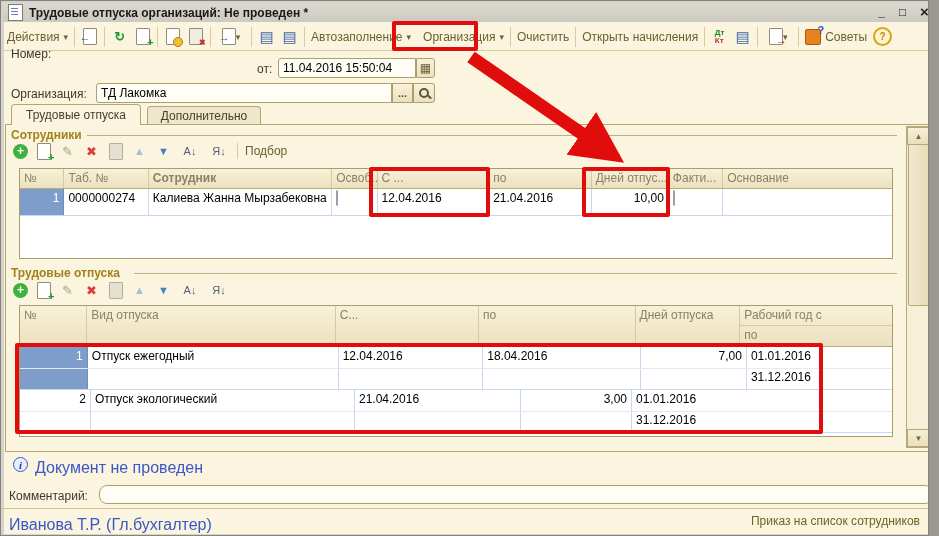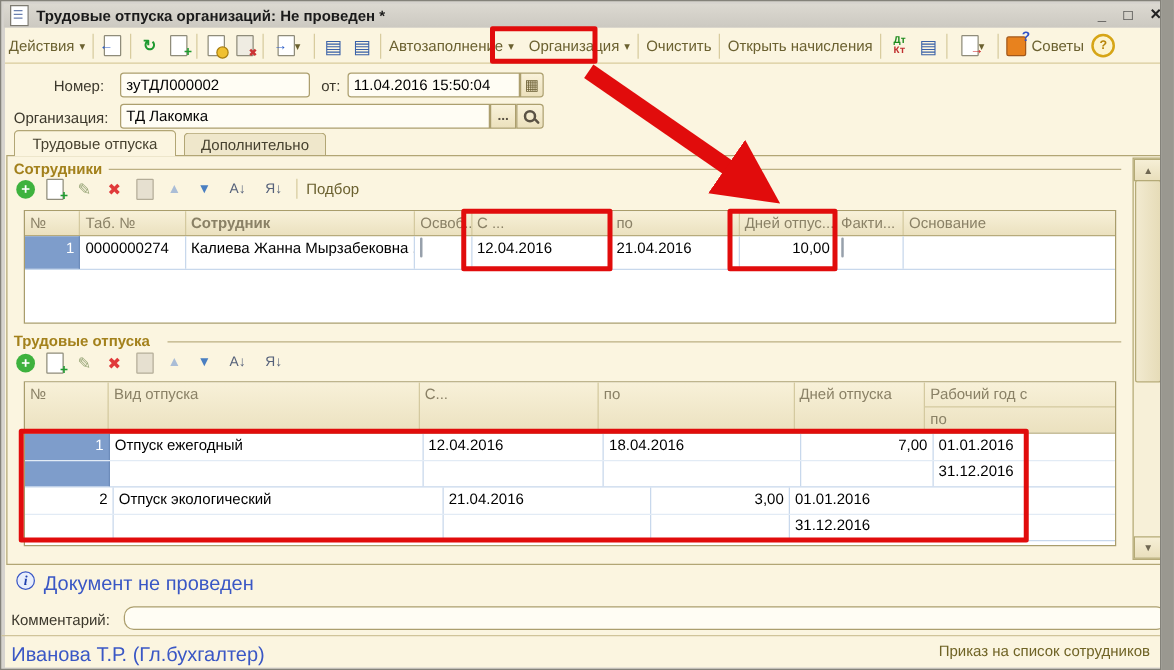--- a/index.html
+++ b/index.html
@@ -118,21 +118,21 @@
     <span class="vsep"></span>
     <span class="tbtn">
         <span>Очистить</span>
       </span>
     <span class="vsep"></span>
     <span class="tbtn">
         <span>Открыть начисления</span>
       </span>
     <span class="vsep"></span>
     <span class="mi">
-        <span style="font-size:8px;line-height:8px;font-weight:bold;text-align:left;"><span style="color:#1e8c1e;">Дт</span><br><span style="color:#c03030;font-family:Liberation Mono, monospace;">Кт</span></span>
+        <span style="font-size:8px;line-height:8px;font-weight:bold;text-align:left;"><span style="color:#1e8c1e;">Дт</span><br><span style="color:#c03030;">Кт</span></span>
       </span>
     <span class="mi" style="color:#3b62a8;font-size:15px;">
         <span>▤</span>
       </span>
     <span class="vsep"></span>
     <span class="mi" style="width:28px;">
         <span class="doc">
           <span class="ovl" style="color:#d02020;font-size:11px;right:-5px;bottom:-2px;">→</span>
         </span>
         <span class="chv">▾</span>
@@ -142,22 +142,21 @@
       <span style="position:relative;width:14px;height:14px;background:#e8821e;border:1px solid #a3581a;border-radius:2px;display:inline-block;">
           <span class="ovl" style="color:#2f52c8;font-size:11px;right:-4px;top:-6px;">?</span>
         </span>
       <span>Советы</span>
     </span>
     <span style="width:15px;height:15px;border:2px solid #d6a516;border-radius:50%;background:#fdf4cf;color:#b8860b;font-size:10px;font-weight:bold;display:flex;align-items:center;justify-content:center;">
         <span>?</span>
       </span>
   </div>
 
-  <span class="abs lbl" style="left:10px;top:61px;margin-left:32px;">Номер:</span>
-  <div class="abs fld" style="left:95px;top:57px;width:152px;height:20px;">зуТДЛ000002</div>
+  <span class="abs lbl" style="left:10px;top:46px;">Номер:</span>
   <span class="abs lbl" style="left:256px;top:61px;">от:</span>
   <div class="abs fld" style="left:277px;top:57px;width:138px;height:20px;border-radius:3px 0 0 3px;">11.04.2016 15:50:04</div>
   <div class="abs sqbtn" style="left:415px;top:57px;width:19px;height:20px;border-radius:0 3px 3px 0;color:#6b5f35;font-size:12px;">
       <span>▦</span>
     </div>
 
   <span class="abs lbl" style="left:10px;top:86px;">Организация:</span>
   <div class="abs fld" style="left:95px;top:82px;width:296px;height:20px;border-radius:3px 0 0 3px;">ТД Лакомка</div>
   <div class="abs sqbtn" style="left:391px;top:82px;width:21px;height:20px;border-radius:0;font-weight:bold;">...</div>
   <div class="abs sqbtn" style="left:412px;top:82px;width:22px;height:20px;border-radius:0 3px 3px 0;">

